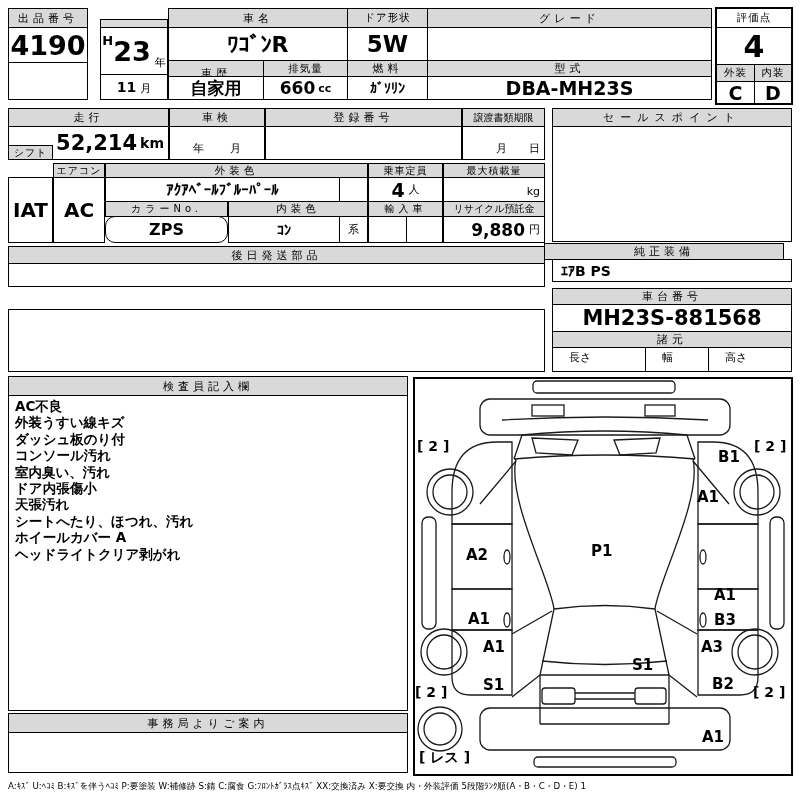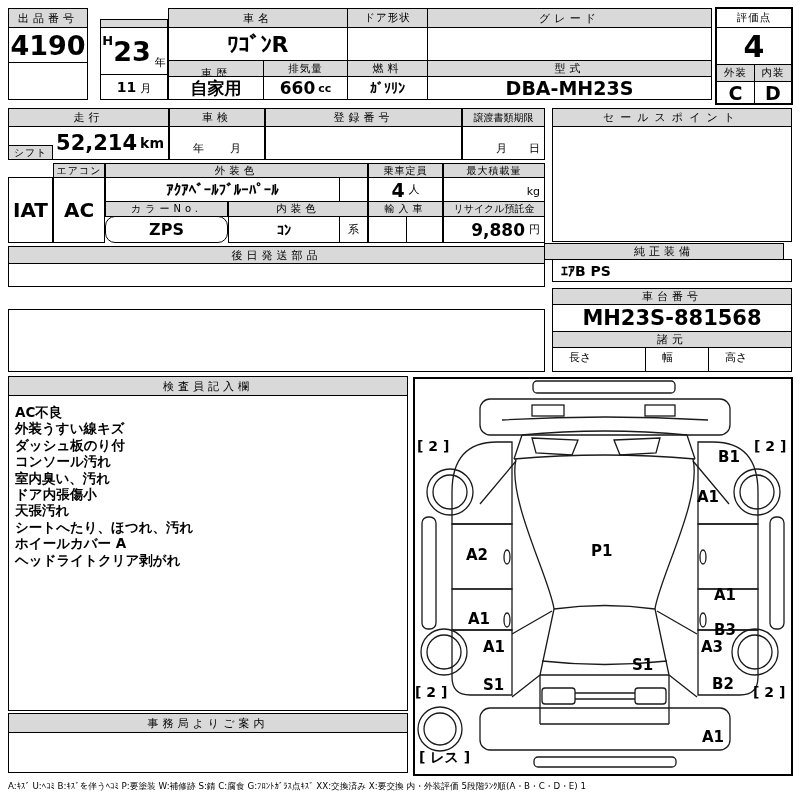--- a/index.html
+++ b/index.html
@@ -11,21 +11,21 @@
   .hd.t{letter-spacing:1px;font-size:10.5px;}
   .v{font-weight:bold;}
   .thick{border-width:2px;}
   .left{justify-content:flex-start;padding-left:8px;}
   .right{justify-content:flex-end;padding-right:4px;}
   .bot{align-items:flex-end;padding-bottom:3px;}
   .unit{font-weight:bold;font-size:11px;margin-left:3px;}
   .unit-n{font-weight:normal;font-size:11px;margin-left:4px;}
   .num-lg{font-size:27px;}
   .notes-box{flex-direction:column;align-items:flex-start;justify-content:flex-start;
-             padding:8px 6px;}
+             padding:2px 6px;}
   .note-line{font-size:13.5px;font-weight:bold;line-height:16.4px;white-space:nowrap;}
   .spec-cell{align-items:flex-start;justify-content:flex-start;padding:2px 16px;
              font-size:11px;}
   #diagram{position:absolute;left:413px;top:377px;width:380px;height:399px;
            box-sizing:border-box;border:2px solid #000;background:#fff;}
   .dlabel{position:absolute;font-weight:bold;font-size:15px;white-space:nowrap;}
   .dlabel.br{font-size:14px;}
   #legend{position:absolute;left:8px;top:781px;width:788px;font-size:8.7px;
           white-space:nowrap;letter-spacing:0;}
   svg{position:absolute;left:0;top:0;}
@@ -46,20 +46,21 @@
     <span class="unit-n" style="align-self:flex-end;margin-bottom:4px;">年</span>
   </div>
   <div class="c v" style="left:100px;top:74px;width:68px;height:26px;">
     <span style="font-size:14px;">11</span>
     <span class="unit-n" style="align-self:flex-end;margin-bottom:3px;">月</span>
   </div>
 
   <div class="c hd" style="left:168px;top:8px;width:180px;height:20px;">車名</div>
   <div class="c v" style="left:168px;top:27px;width:180px;height:34px;font-size:22px;">ﾜｺﾞﾝR</div>
   <div class="c hd t" style="left:347px;top:8px;width:81px;height:20px;">ドア形状</div>
+  <div class="c v" style="left:347px;top:27px;width:81px;height:34px;font-size:23px;">5W</div>
   <div class="c hd" style="left:427px;top:8px;width:285px;height:20px;">グレード</div>
   <div class="c v" style="left:427px;top:27px;width:285px;height:34px;"></div>
 
   <div class="c hd" style="left:168px;top:60px;width:96px;height:27px;">車歴</div>
   <div class="c hd t" style="left:263px;top:60px;width:85px;height:17px;">排気量</div>
   <div class="c hd" style="left:347px;top:60px;width:81px;height:17px;">燃料</div>
   <div class="c hd" style="left:427px;top:60px;width:285px;height:17px;">型式</div>
   <div class="c v" style="left:168px;top:76px;width:96px;height:24px;font-size:17px;">自家用</div>
   <div class="c v" style="left:263px;top:76px;width:85px;height:24px;">
     <span style="font-size:17px;">660</span>
@@ -220,21 +221,21 @@
         <circle cx="25" cy="350" r="16"></circle>
     </svg>
     <span class="dlabel br" style="left:2px;top:59px;">[ 2 ]</span>
     <span class="dlabel br" style="left:339px;top:59px;">[ 2 ]</span>
     <span class="dlabel" style="left:303px;top:69px;">B1</span>
     <span class="dlabel" style="left:282px;top:109px;">A1</span>
     <span class="dlabel" style="left:51px;top:167px;">A2</span>
     <span class="dlabel" style="left:176px;top:163px;">P1</span>
     <span class="dlabel" style="left:299px;top:207px;">A1</span>
     <span class="dlabel" style="left:53px;top:231px;">A1</span>
-    <span class="dlabel" style="left:299px;top:242px;">B3</span>
+    <span class="dlabel" style="left:299px;top:232px;">B3</span>
     <span class="dlabel" style="left:68px;top:259px;">A1</span>
     <span class="dlabel" style="left:286px;top:259px;">A3</span>
     <span class="dlabel" style="left:217px;top:277px;">S1</span>
     <span class="dlabel" style="left:68px;top:297px;">S1</span>
     <span class="dlabel" style="left:297px;top:296px;">B2</span>
     <span class="dlabel br" style="left:0px;top:305px;">[ 2 ]</span>
     <span class="dlabel br" style="left:338px;top:305px;">[ 2 ]</span>
     <span class="dlabel" style="left:287px;top:349px;">A1</span>
     <span class="dlabel br" style="left:4px;top:370px;">[ レス ]</span>
   </div>

